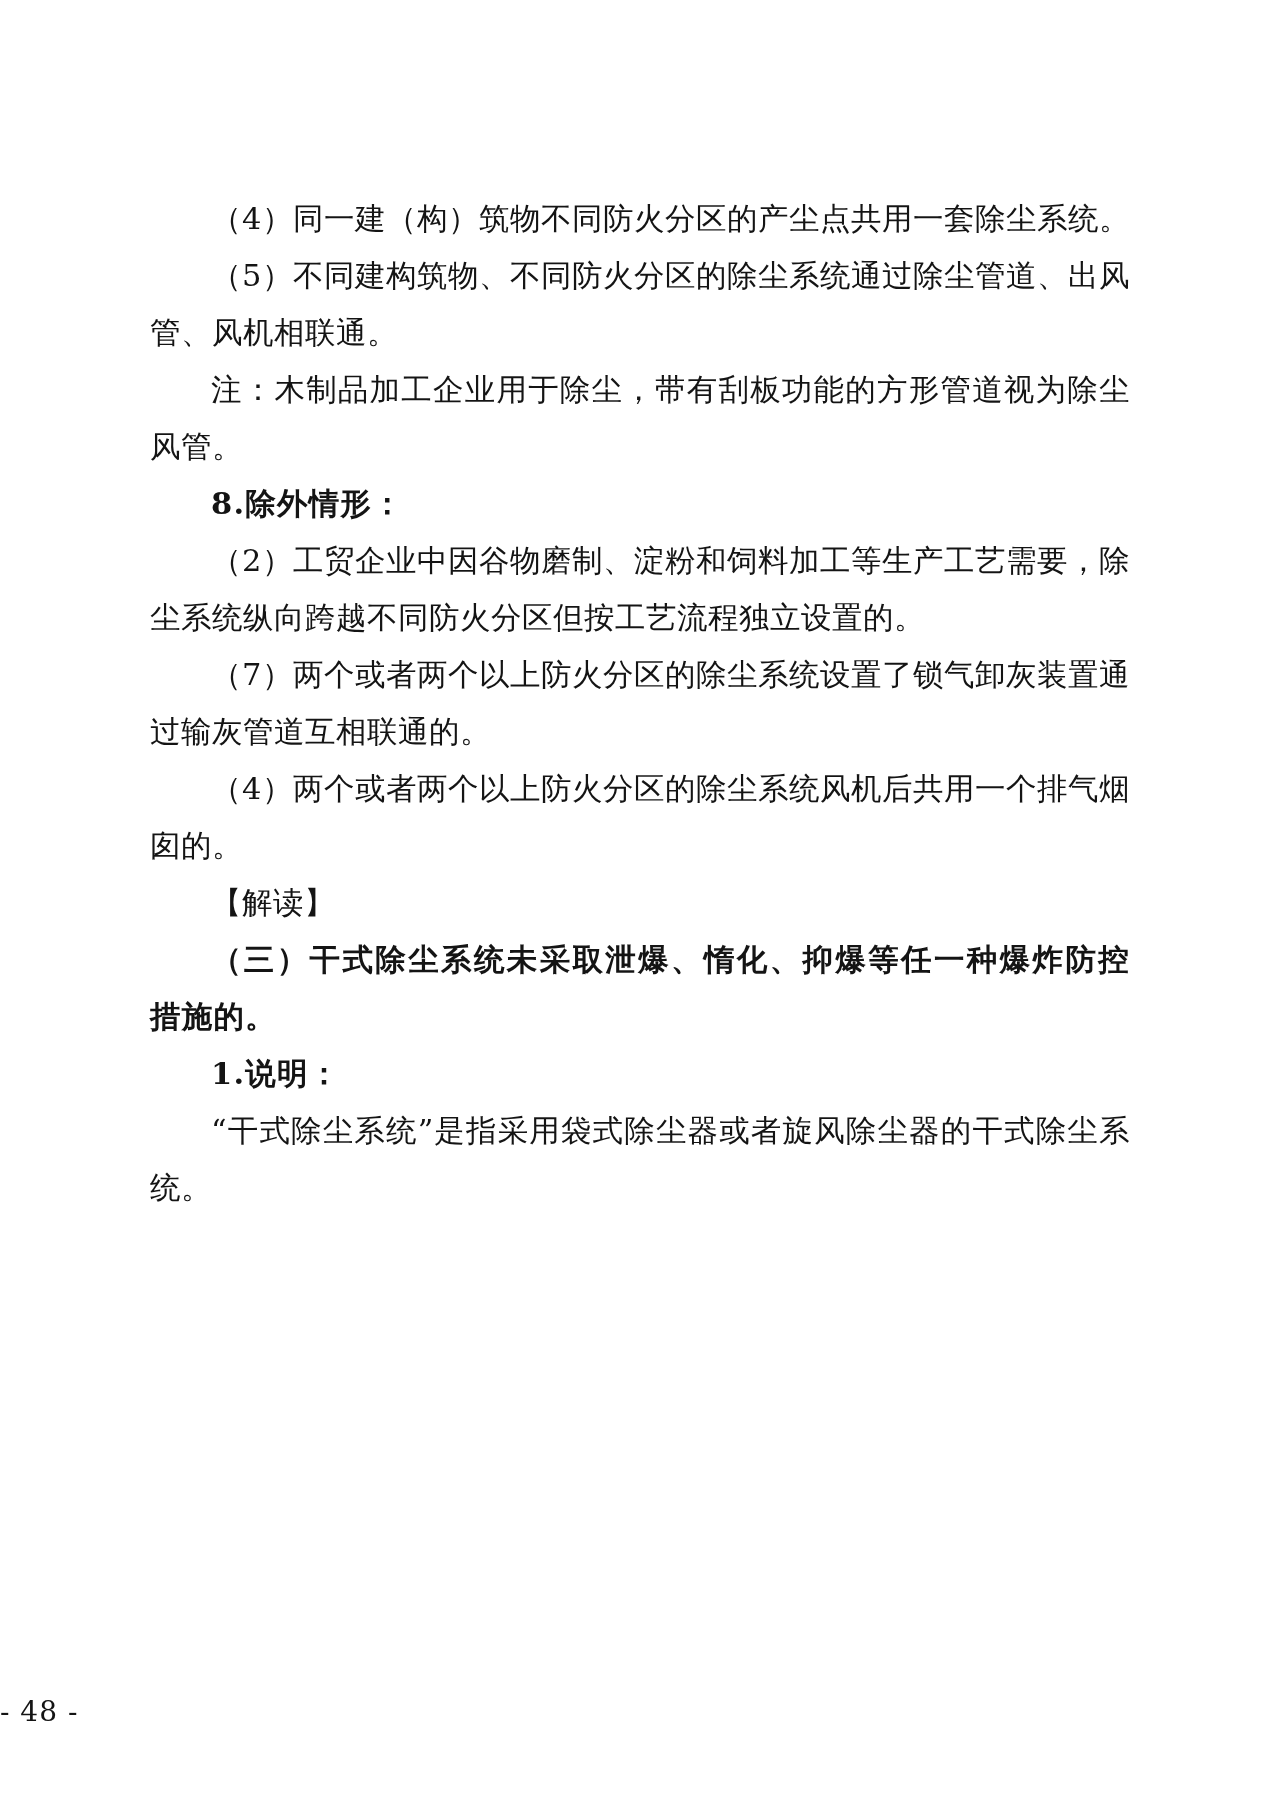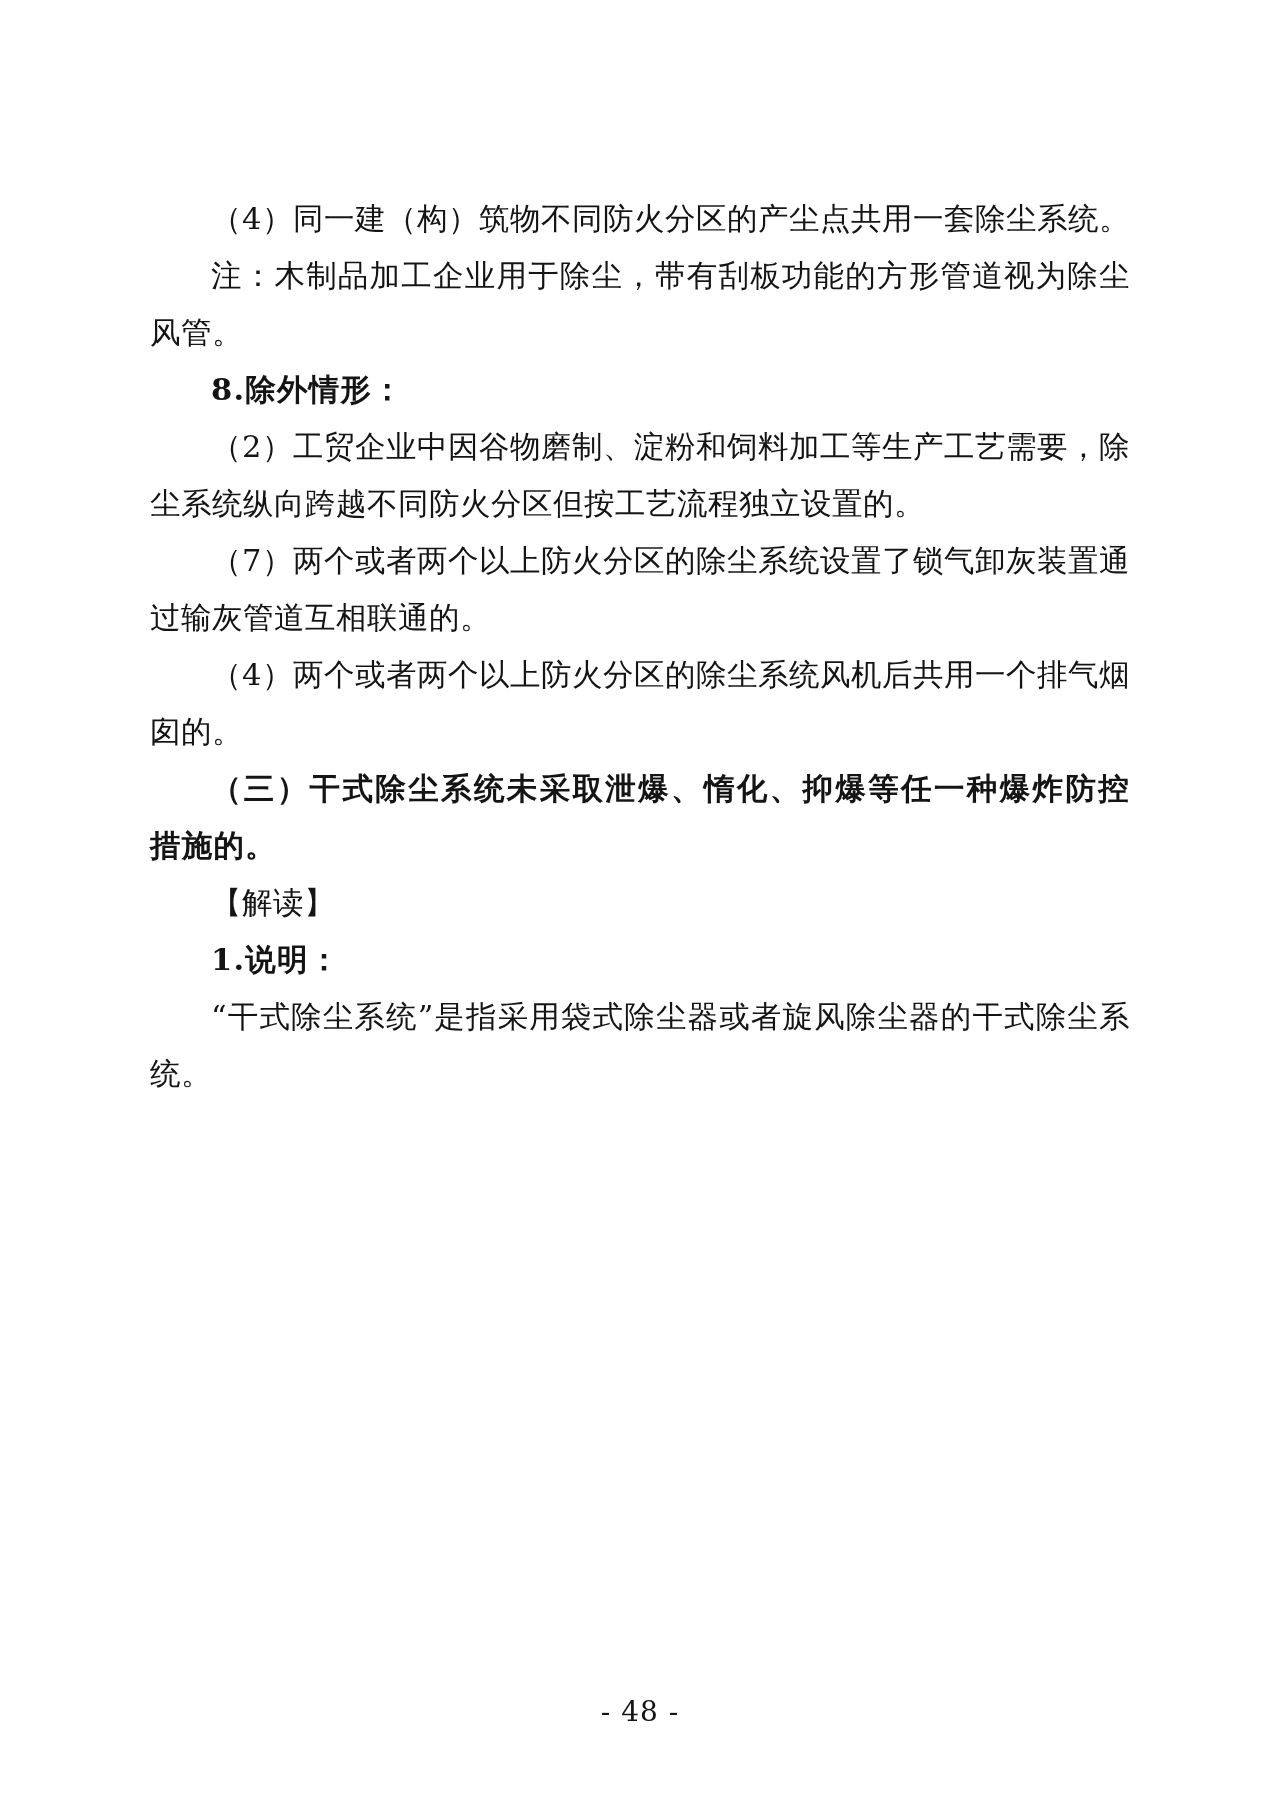--- a/index.html
+++ b/index.html
@@ -43,50 +43,50 @@
   .heading-sub {
     font-weight: bold;
     text-indent: 61px;
     letter-spacing: 1.2px;
   }
   .footer {
     position: absolute;
     left: 0;
     right: 0;
     bottom: 82px;
-    text-align: center;
     font-size: 28px;
     color: #141414;
     font-family: "DejaVu Serif", "Liberation Serif", serif;
     letter-spacing: 1px;
   }
 </style>
 </head>
 <body>
 
 <div class="page">
   <div class="doc-body">
 
     <p class="indent">（4）同一建（构）筑物不同防火分区的产尘点共用一套除尘系统。</p>
 
+    <p class="indent">（5）不同建构筑物、不同防火分区的除尘系统通过除尘管道、出风管、风机相联通。</p>
 
     <p class="indent">注：木制品加工企业用于除尘，带有刮板功能的方形管道视为除尘风管。</p>
 
     <p class="heading-sub">8.除外情形：</p>
 
 
     <p class="indent">（2）工贸企业中因谷物磨制、淀粉和饲料加工等生产工艺需要，除尘系统纵向跨越不同防火分区但按工艺流程独立设置的。</p>
 
     <p class="indent">（7）两个或者两个以上防火分区的除尘系统设置了锁气卸灰装置通过输灰管道互相联通的。</p>
 
     <p class="indent">（4）两个或者两个以上防火分区的除尘系统风机后共用一个排气烟囱的。</p>
 
+    <p class="indent">【解读】</p>
+
     <p class="indent bold">（三）干式除尘系统未采取泄爆、惰化、抑爆等任一种爆炸防控措施的。</p>
-
-    <p class="indent">【解读】</p>
 
     <p class="heading-sub">1.说明：</p>
 
     <p class="indent">“干式除尘系统”是指采用袋式除尘器或者旋风除尘器的干式除尘系统。</p>
 
   </div>
 
   <div class="footer">- 48 -</div>
 </div>
 

